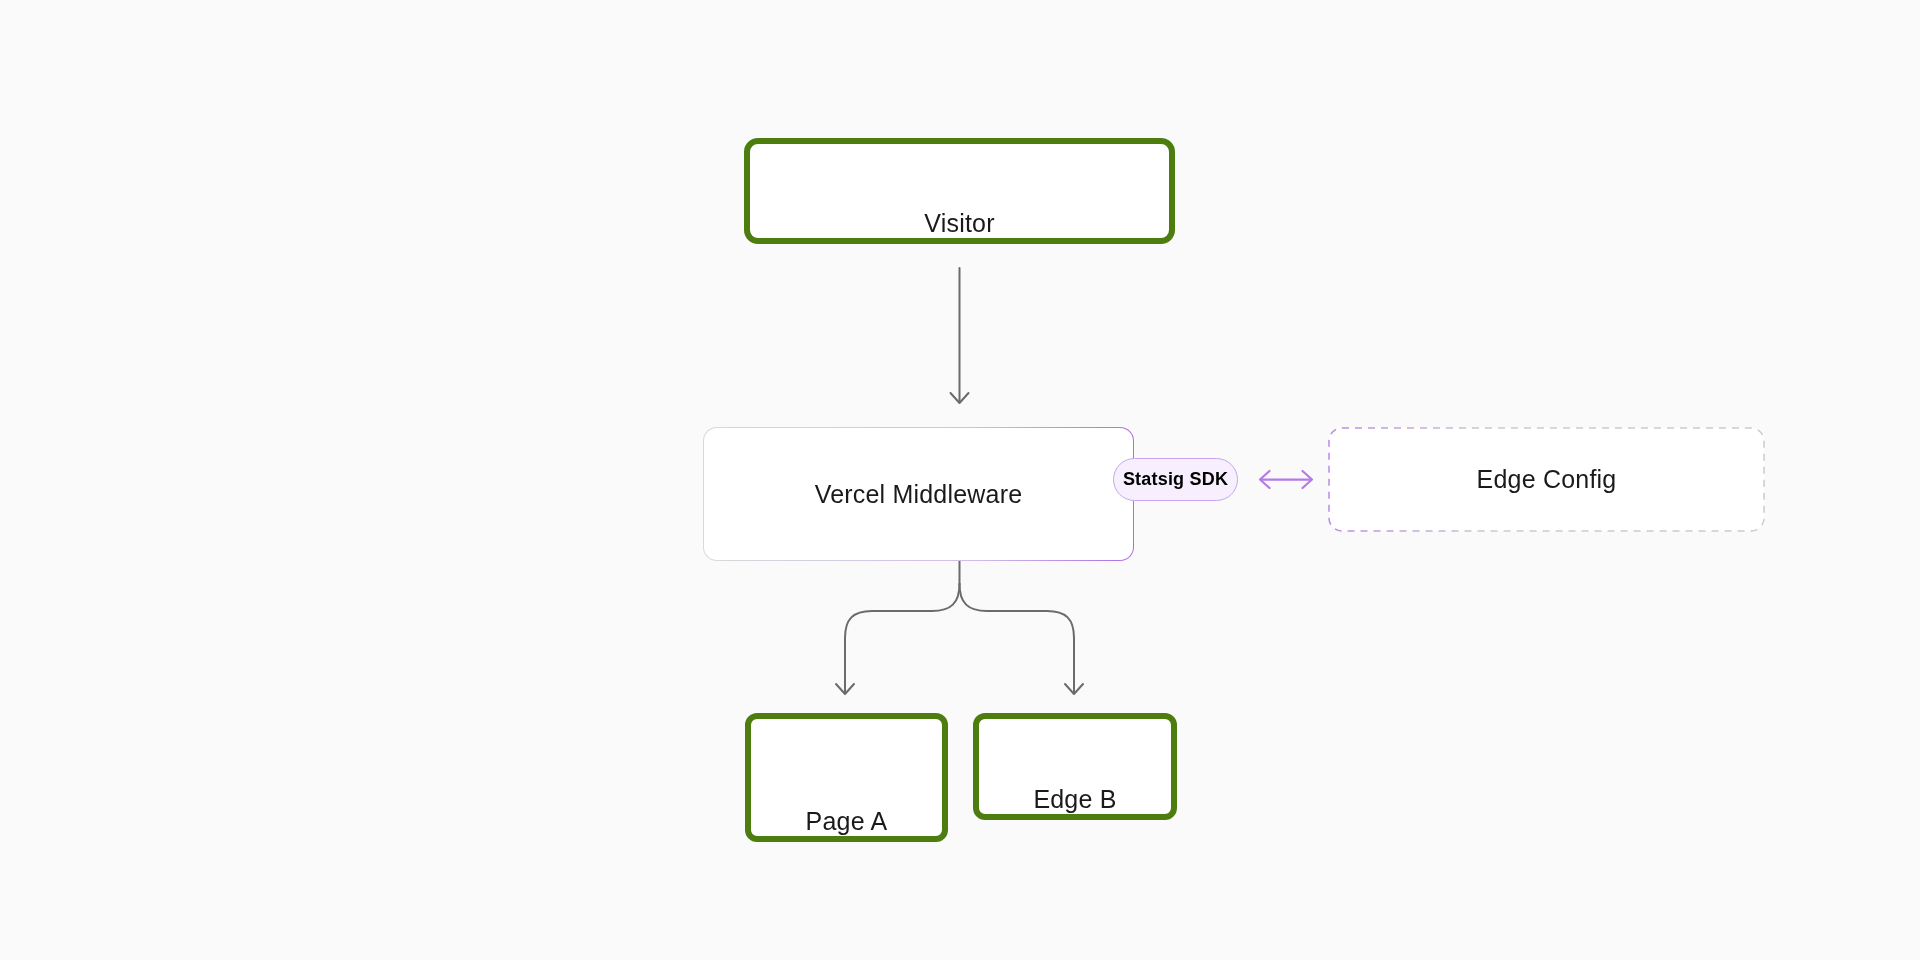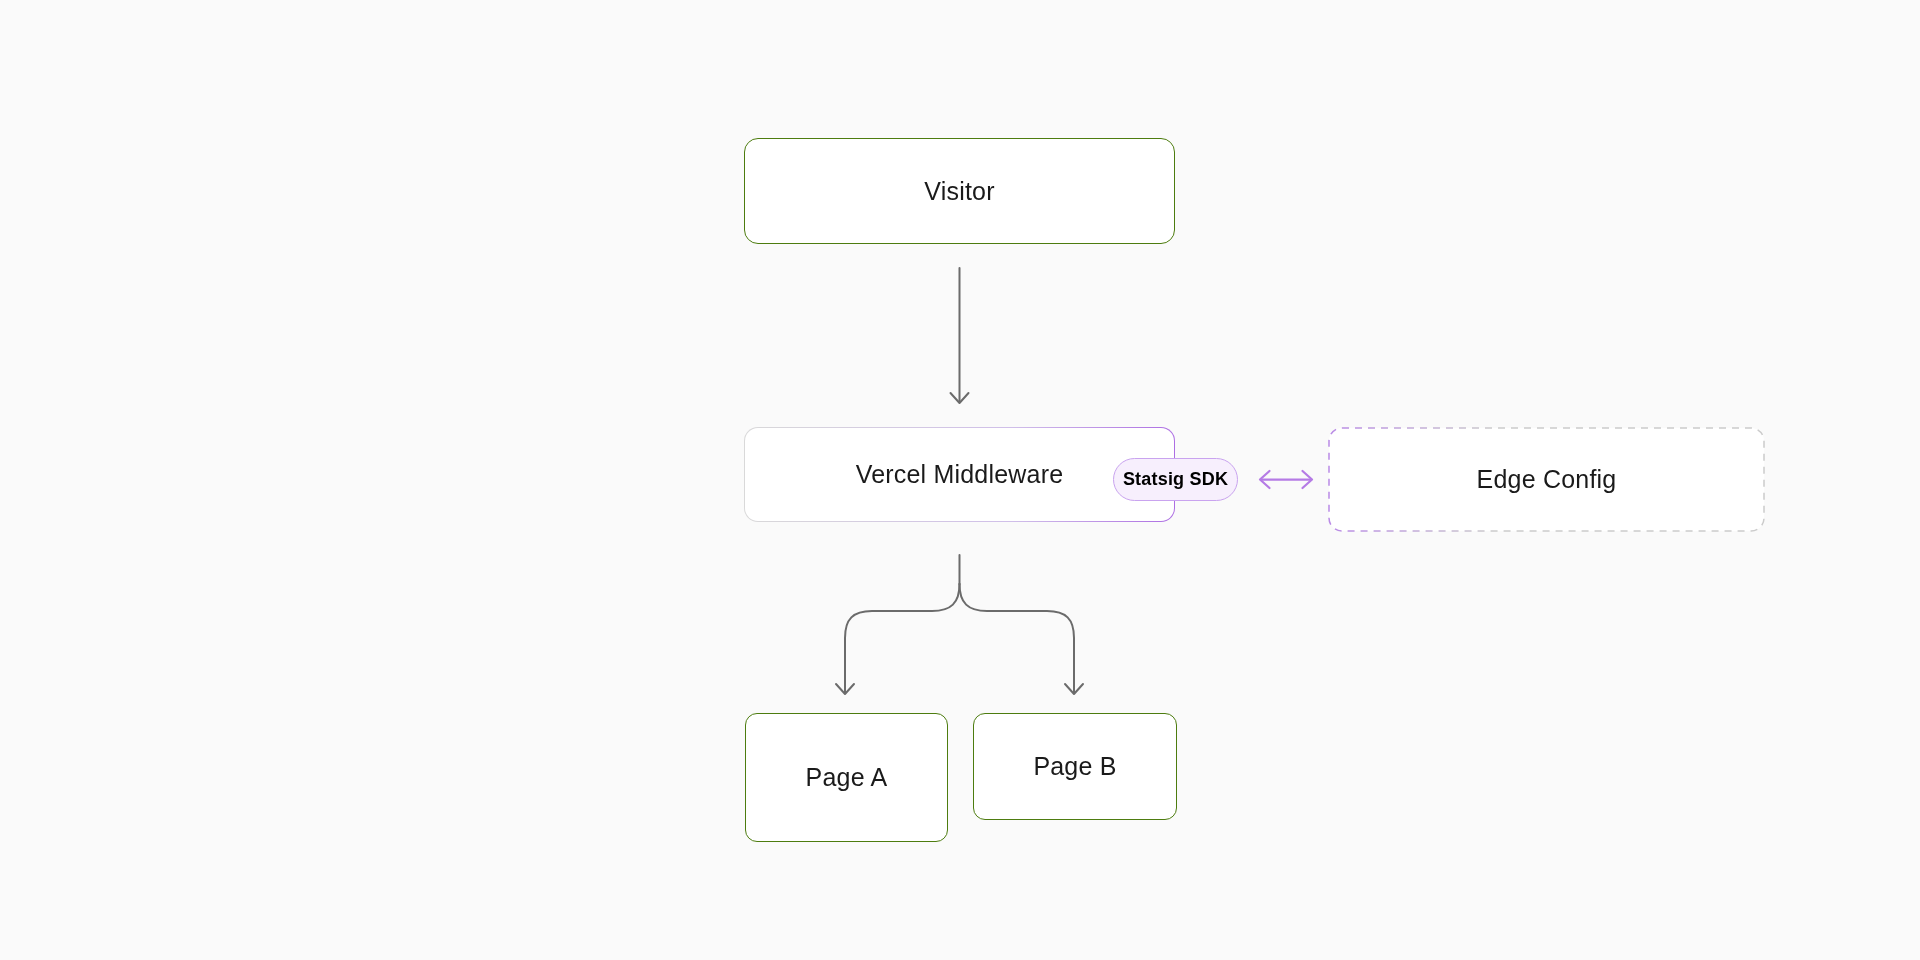--- a/index.html
+++ b/index.html
@@ -18,43 +18,43 @@
   .arrows-layer {
     position: absolute;
     left: 0; top: 0;
     width: 1920px; height: 960px;
     z-index: 1;
     pointer-events: none;
   }
   .node {
     position: absolute;
     display: flex;
-    align-items: center;
+    align-items: flex-end;
     justify-content: center;
     background: #ffffff;
-    border: 1px solid #4d7c0f;
+    border: 6px solid #4d7c0f;
     border-radius: 14px;
     z-index: 2;
   }
   .node .label {
     font-size: 25px;
     font-weight: 400;
     color: #1a1a1a;
     letter-spacing: 0.2px;
     white-space: nowrap;
   }
   .node-visitor     { left: 744px; top: 138px; width: 431px; height: 106px; }
   .node-page-a      { left: 745px; top: 713px; width: 203px; height: 129px; border-radius: 12px; }
   .node-page-b      { left: 973px; top: 713px; width: 204px; height: 107px; border-radius: 12px; }
 
   
   .node-middleware-border {
     position: absolute;
-    left: 744px; top: 427px;
-    width: 431px; height: 95px;
+    left: 703px; top: 427px;
+    width: 431px; height: 134px;
     border-radius: 14px;
     background: linear-gradient(90deg, #d9d9d9 0%, #d0bfe9 62%, #ad6ee3 100%);
     z-index: 2;
   }
   .node-middleware-inner {
     position: absolute;
     inset: 1px;
     background: #ffffff;
     border-radius: 13px;
     display: flex;
@@ -164,16 +164,16 @@
       <rect x="1" y="1" width="435" height="103" rx="13" fill="#ffffff" stroke="url(#dashGrad)" stroke-width="1.5" stroke-dasharray="7 6"></rect>
     </svg>
     <span class="label">Edge Config</span>
   </div>
 
   <div class="node node-page-a">
     <span class="label">Page A</span>
   </div>
 
   <div class="node node-page-b">
-    <span class="label">Page B</span>
+    <span class="label">Edge B</span>
   </div>
 
 </div>
 
 </body></html>

